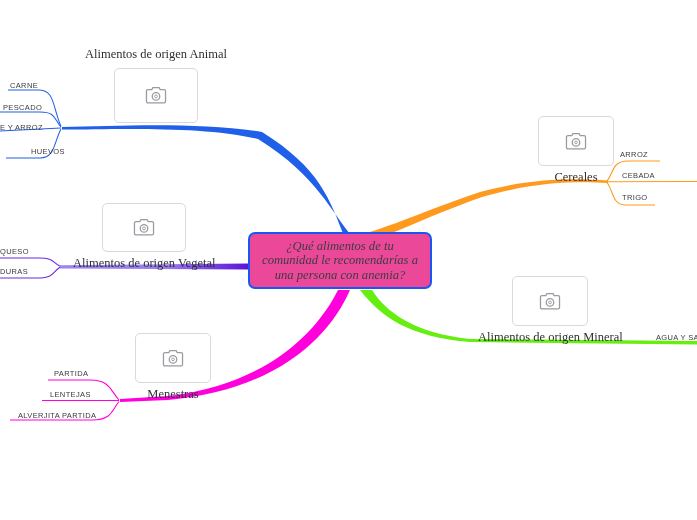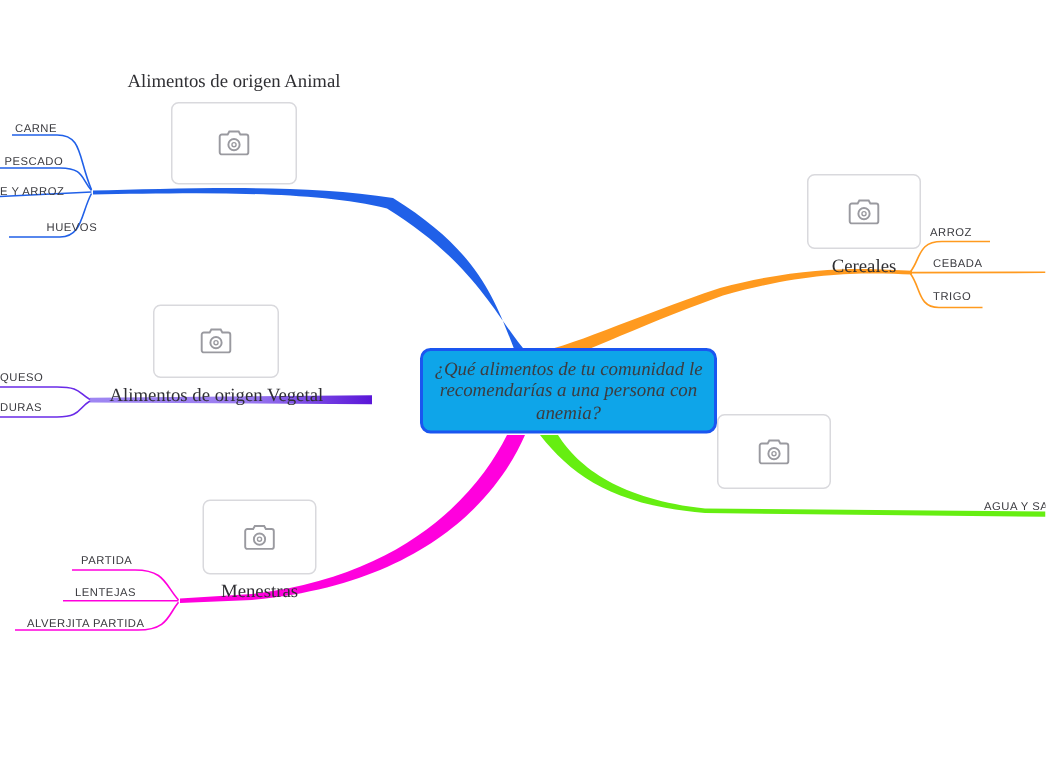--- a/index.html
+++ b/index.html
@@ -22,24 +22,24 @@
     font-family:"Liberation Serif", serif;
     font-size:12.5px;color:#2f2f33;white-space:nowrap;text-align:center;
   }
   .leaf-label{
     position:absolute;
     font-family:Liberation Sans, sans-serif;
     font-size:7.5px;color:#3a3a3f;white-space:nowrap;
     letter-spacing:.35px;
   }
   #central{
-    position:absolute;left:248px;top:232px;width:198px;height:57px;
-    border:2px solid #1A56F0;border-radius:7px;background:#0ea5e9;
+    position:absolute;left:248px;top:232px;width:184px;height:57px;
+    border:2px solid #1A56F0;border-radius:7px;background:#ec4899;
     display:flex;align-items:center;justify-content:center;
-    box-sizing:border-box;z-index:5;margin-left:32px;
+    box-sizing:border-box;z-index:5;
   }
   #central .ctext{
     font-family:"Liberation Serif", serif;
     font-style:italic;font-size:12.6px;line-height:14.4px;
     color:#3c3c40;text-align:center;padding:0 7px;
   }
 </style>
 </head>
 <body>
 
@@ -145,20 +145,21 @@
   </div>
 
   <div class="node" style="left:478px;top:276px;">
     <div class="imgbox" style="width:74px;height:48px;margin:0 auto;">
       <svg width="22" height="19" viewBox="0 0 24 20">
         <path d="M8.6 1.5h6.8l1.2 2.1h4.2a1.6 1.6 0 0 1 1.6 1.6v11.3a1.6 1.6 0 0 1-1.6 1.6H3.2a1.6 1.6 0 0 1-1.6-1.6V5.2a1.6 1.6 0 0 1 1.6-1.6h4.2z" fill="none" stroke="#9a9aa0" stroke-width="1.4"></path>
         <circle cx="12" cy="11" r="4.1" fill="none" stroke="#9a9aa0" stroke-width="1.4"></circle>
         <circle cx="12" cy="11" r="1.5" fill="none" stroke="#9a9aa0" stroke-width="1"></circle>
       </svg>
     </div>
+    <div class="node-label" style="margin-top:4px;">Alimentos de origen Mineral</div>
   </div>
 
   <div class="leaf-label" style="left:10px;top:81px;">CARNE</div>
   <div class="leaf-label" style="left:3px;top:103px;">PESCADO</div>
   <div class="leaf-label" style="left:0px;top:123px;">E Y ARROZ</div>
   <div class="leaf-label" style="left:8px;top:147px;padding-left:23px;">HUEVOS</div>
 
   <div class="leaf-label" style="left:0px;top:247px;">QUESO</div>
   <div class="leaf-label" style="left:0px;top:267px;">DURAS</div>
 

